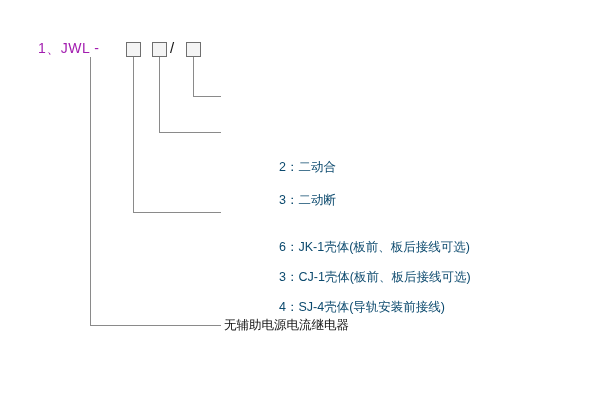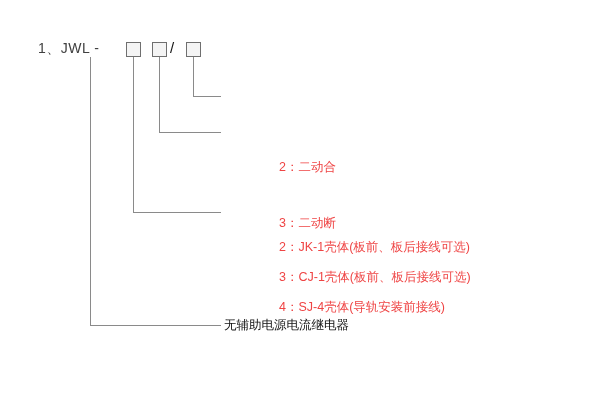--- a/index.html
+++ b/index.html
@@ -25,21 +25,21 @@
     line-height: 14px;
     white-space: nowrap;
     color: #111111;
   }
   .code-prefix {
     position: absolute;
     left: 38px;
     top: 40px;
     font-size: 14px;
     letter-spacing: 0.5px;
-    color: #404040;
+    color: #a21caf;
     white-space: nowrap;
     text-align: right;
   }
   .box {
     position: absolute;
     width: 15px;
     height: 15px;
     border: 1px solid #6f6f6f;
     background: #f4f4f4;
     box-sizing: border-box;
@@ -57,21 +57,21 @@
   .hline {
     position: absolute;
     height: 1px;
     background: #8a8a8a;
   }
   .sub {
     position: absolute;
     font-size: 12.5px;
     line-height: 14px;
     white-space: nowrap;
-    color: #ef4444;
+    color: #0c4a6e;
   }
 </style>
 </head>
 <body>
 
 <div id="diagram">
 
   <div class="code-prefix">1、JWL -</div>
 
   <div class="box" style="left:126px; top:42px;"></div>
@@ -86,21 +86,21 @@
   <div class="hline" style="left:159px; top:132px; width:62px;"></div>
 
   <div class="vline" style="left:133px; top:57px; height:155px;"></div>
   <div class="hline" style="left:133px; top:212px; width:88px;"></div>
 
   <div class="vline" style="left:90px; top:57px; height:268px;"></div>
   <div class="hline" style="left:90px; top:325px; width:131px;"></div>
 
 
   <div class="sub" style="left:279px; top:160px;">2：二动合</div>
-  <div class="sub" style="left:279px; top:193px;margin-top:23px;">3：二动断</div>
+  <div class="sub" style="left:279px; top:193px;">3：二动断</div>
 
-  <div class="sub" style="left:279px; top:240px;">2：JK-1壳体(板前、板后接线可选)</div>
+  <div class="sub" style="left:279px; top:240px;">6：JK-1壳体(板前、板后接线可选)</div>
   <div class="sub" style="left:279px; top:270px;">3：CJ-1壳体(板前、板后接线可选)</div>
   <div class="sub" style="left:279px; top:300px;">4：SJ-4壳体(导轨安装前接线)</div>
 
   <div class="label" style="left:224px; top:318px;">无辅助电源电流继电器</div>
 
 </div>
 
 </body></html>

